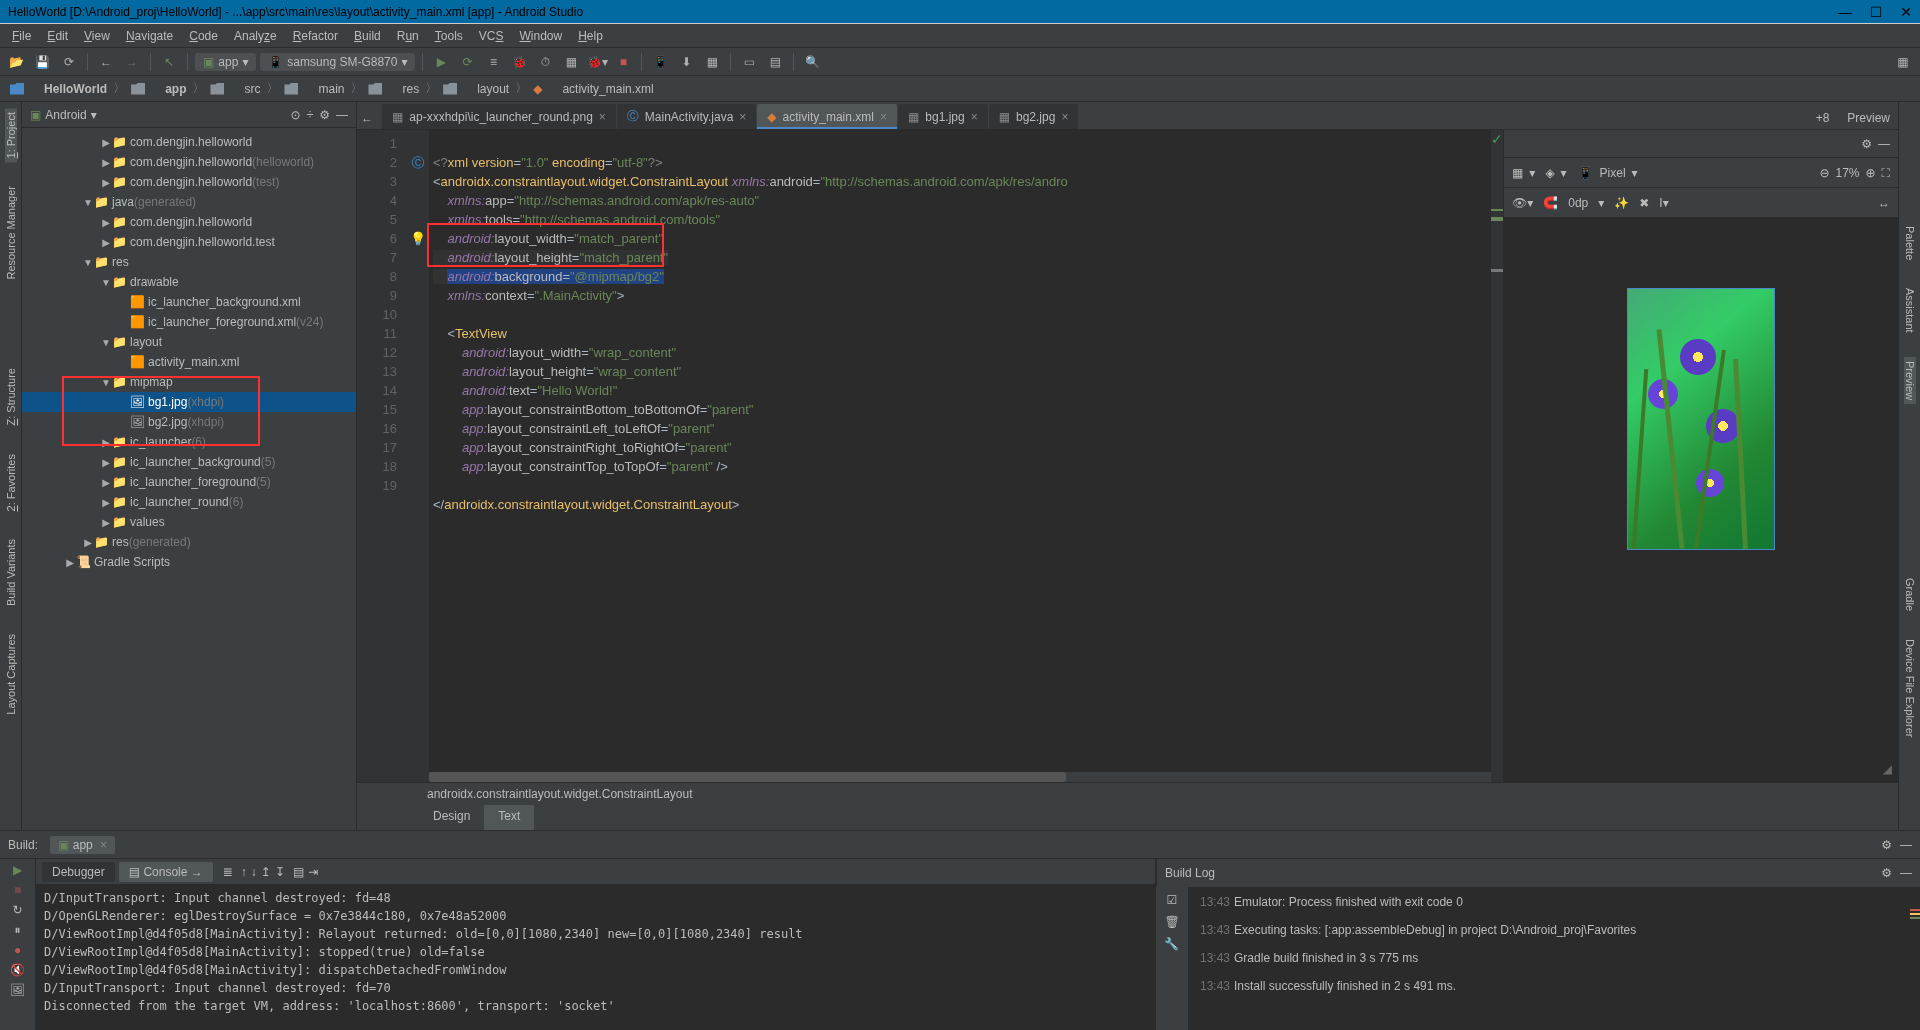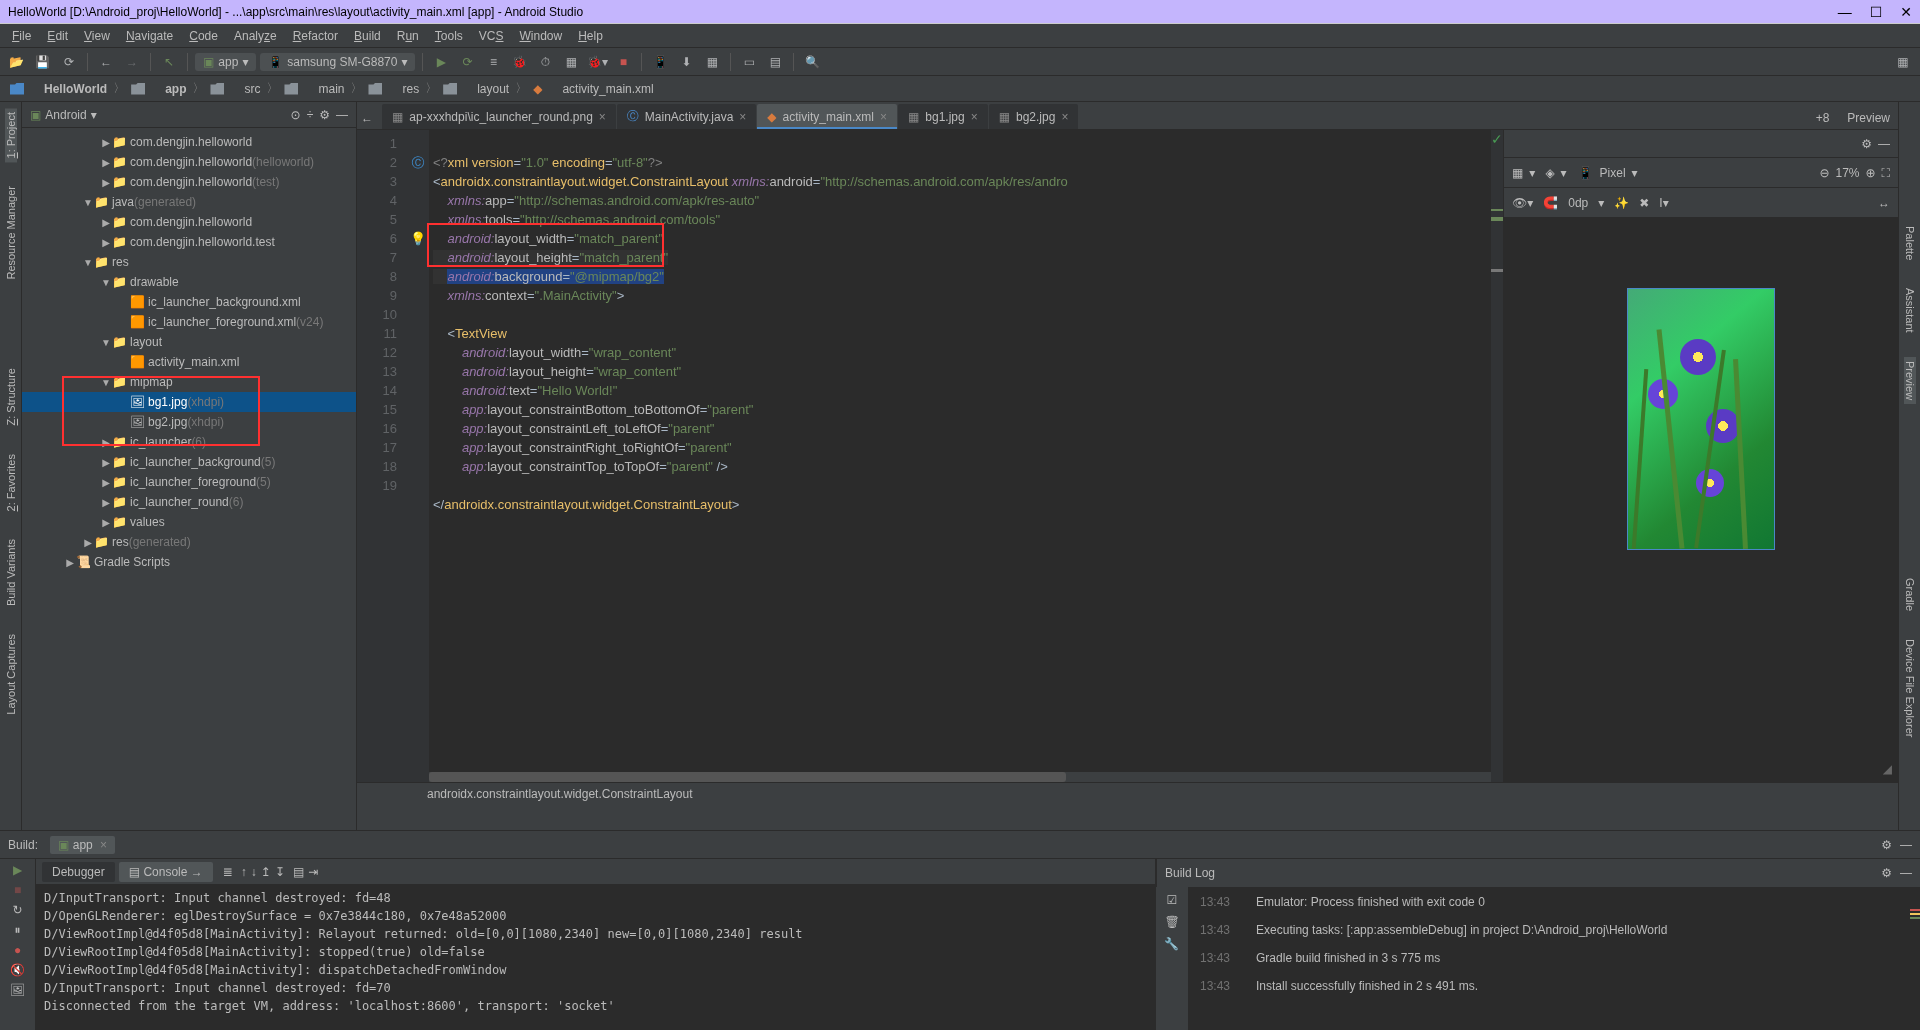--- a/index.html
+++ b/index.html
@@ -1,18 +1,18 @@
 <!DOCTYPE html>
 <html><head>
 <meta charset="utf-8">
 <style>
 * { margin: 0; padding: 0; box-sizing: border-box; font-family: "Segoe UI", sans-serif; }
 body { background: #3c3f41; color: #bbbbbb; font-size: 12px; overflow: hidden; width: 1920px; height: 1030px; }
 
-.title-bar { height: 24px; background: #c4b5fd; color: #000; display: flex; align-items: center; padding: 0 8px; justify-content: space-between; border-bottom: 1px solid #ccc; }
+.title-bar { height: 24px; background: #0369a1; color: #000; display: flex; align-items: center; padding: 0 8px; justify-content: space-between; border-bottom: 1px solid #ccc; }
 .title-bar .title { font-size: 12px; }
 .title-bar .win-ctrl { display: flex; gap: 18px; }
 .title-bar .win-ctrl span { cursor: pointer; font-size: 14px; }
 
 .menu-bar { height: 24px; background: #3c3f41; display: flex; align-items: center; padding: 0 4px; border-bottom: 1px solid #2b2b2b; }
 .menu-bar span { padding: 2px 8px; cursor: pointer; }
 .menu-bar span u { text-decoration: underline; }
 
 .toolbar { height: 28px; background: #3c3f41; display: flex; align-items: center; padding: 0 6px; border-bottom: 1px solid #2b2b2b; gap: 4px; }
 .toolbar .tb-btn { width: 22px; height: 22px; display: flex; align-items: center; justify-content: center; cursor: pointer; color: #afb1b3; }
@@ -103,21 +103,21 @@
 .debug-console { flex:1; display:flex; flex-direction:column;}
 .debug-console-hdr {height: 26px; background:#3c3f41; border-bottom:1px solid #2b2b2b; display:flex; align-items:center; padding:0 6px; gap:4px;}
 .dbtab { padding:3px 10px; background:#313335; cursor:pointer; border-radius:2px;}
 .dbtab.active { background:#515658;}
 .console-text { flex:1; padding:4px 8px; font-family:Consolas,monospace; font-size:12px; line-height:18px; color:#bbb; white-space:pre; overflow:hidden;}
 
 .eventlog-panel { width: 765px; border-left:1px solid #2b2b2b; display:flex; flex-direction:column; background:#2b2b2b;}
 .eventlog-tools { width:32px; background:#3c3f41; display:flex; flex-direction:column; align-items:center; padding-top:6px; gap:8px;}
 .eventlog-wrap { display:flex; flex:1;}
 .eventlog-body { flex:1; padding:8px 12px; display:flex; flex-direction:column; gap:14px; font-size:12px;}
-.eventlog-body .row { display:flex; gap:26px;}
+.eventlog-body .row { display:flex; gap:4px;}
 .eventlog-body .ts { color:#717171;}
 .threebar { width:10px; margin-left:8px; display:flex;flex-direction:column; gap:2px; padding-top:22px;}
 .threebar div{height:2px;}
 </style>
 </head>
 <body>
 
 <div class="title-bar">
   <div class="title">HelloWorld [D:\Android_proj\HelloWorld] - ...\app\src\main\res\layout\activity_main.xml [app] - Android Studio</div>
   <div class="win-ctrl">
@@ -514,20 +514,24 @@
             <div style="position:absolute;bottom:0;left:80px;width:4px;height:200px;background:#3c7a2a;transform:rotate(8deg);"></div>
             <div style="position:absolute;bottom:0;left:110px;width:5px;height:190px;background:#4a8a33;transform:rotate(-3deg);"></div>
           </div>
           <div style="position:absolute;bottom:6px;right:6px;color:#666;">◢</div>
         </div>
       </div>
     </div>
 
     <div class="editor-footer">
       <div class="bc-row">androidx.constraintlayout.widget.ConstraintLayout</div>
+      <div class="dt-row">
+        <div class="dt-tab">Design</div>
+        <div class="dt-tab active">Text</div>
+      </div>
     </div>
   </div>
 
   <div class="right-stripe">
     <div class="rot">Palette</div>
     <div class="rot">Assistant</div>
     <div class="rot" style="background:#515658">Preview</div>
     <div class="rot" style="margin-top:150px;">Gradle</div>
     <div class="rot">Device File Explorer</div>
   </div>
@@ -591,21 +595,21 @@
         <span>🗑</span>
         <span>🔧</span>
       </div>
       <div class="eventlog-body" id="elog">
           <div class="row">
             <span class="ts">13:43</span>
             <span>Emulator: Process finished with exit code 0</span>
           </div>
           <div class="row">
             <span class="ts">13:43</span>
-            <span>Executing tasks: [:app:assembleDebug] in project D:\Android_proj\HelloWorld</span>
+            <span>Executing tasks: [:app:assembleDebug] in project D:\Android_proj\Favorites</span>
           </div>
           <div class="row">
             <span class="ts">13:43</span>
             <span>Gradle build finished in 3 s 775 ms</span>
           </div>
           <div class="row">
             <span class="ts">13:43</span>
             <span>Install successfully finished in 2 s 491 ms.</span>
           </div>
         </div>

